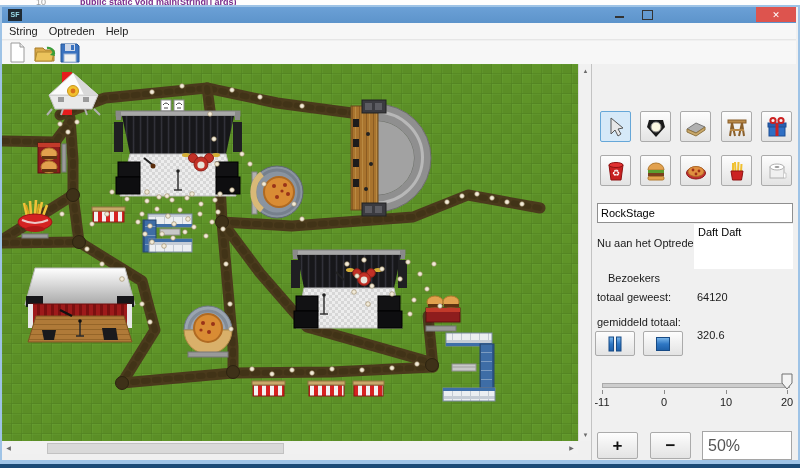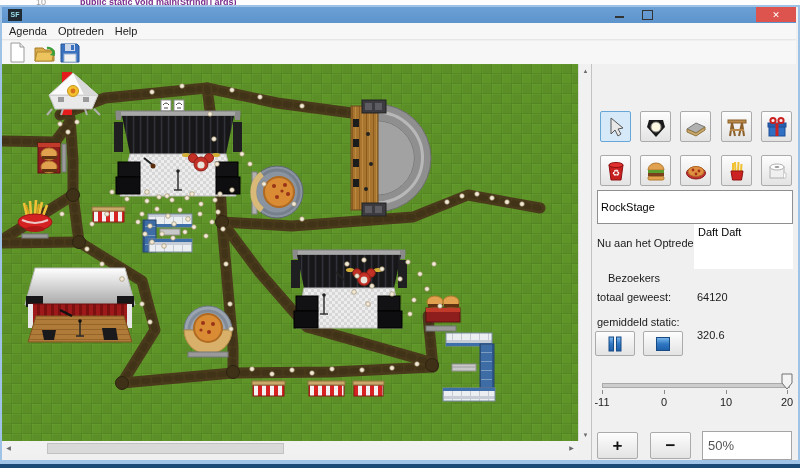--- a/index.html
+++ b/index.html
@@ -44,30 +44,30 @@
   #hthumb{left:45px;top:2px;width:235px;height:9px;background:#d9d9d9;border:1px solid #c2c2c2;position:absolute;}
 
   
   #panel{left:591px;top:64px;width:205px;height:396px;background:#f0f0f0;border-left:1px solid #c3c3c3;box-sizing:border-box;}
   .btn{background:linear-gradient(#fdfdfd,#e3e3e3);border:1px solid #ababab;border-radius:2px;
        display:flex;align-items:center;justify-content:center;box-sizing:border-box;}
   #agenda-btn{left:598px;top:70px;width:196px;height:28px;font-size:11px;color:#222;gap:9px;border-radius:3px;}
   .tool{width:31px;height:31px;}
   .tool.selected{background:#d6e9f8;border-color:#66a7d8;}
   .lbl{font-size:11px;color:#1a1a1a;}
-  #stage-input{left:597px;top:190px;width:196px;height:19px;border:1px solid #8f8f8f;font-size:11px;
-               padding:16px 3px;box-sizing:border-box;font-family:"Liberation Sans",sans-serif;background:#fff;}
+  #stage-input{left:597px;top:203px;width:196px;height:19px;border:1px solid #8f8f8f;font-size:11px;
+               padding:9px 3px;box-sizing:border-box;font-family:"Liberation Sans",sans-serif;background:#fff;}
   #nowplaying-box{left:694px;top:224px;width:99px;height:45px;background:#fff;font-size:11px;padding:2px 4px;box-sizing:border-box;}
   #bezoekers{left:608px;top:272px;width:205px;text-align:left;}
   #time-box{left:700px;top:330px;width:92px;height:29px;border:1px solid #9a9a9a;background:#f5f5f5;
             font-size:11px;padding:4px 5px;box-sizing:border-box;}
   #slider-track{left:602px;top:383px;width:186px;height:3px;background:#cdcdcd;border:1px solid #aaa;}
   .tick{position:absolute;top:390px;width:1px;height:4px;background:#8a8a8a;}
   .tick-lbl{position:absolute;top:396px;transform:translateX(-50%);font-size:11px;color:#222;}
-  #zoom-box{left:702px;top:431px;width:90px;height:29px;border:1px solid #a5a5a5;background:#fff;font-size:13px;
+  #zoom-box{left:702px;top:431px;width:90px;height:29px;border:1px solid #a5a5a5;background:#fff;font-size:16px;
             color:#555;padding:6px 5px;box-sizing:border-box;font-family:"Liberation Sans",sans-serif;}
   .bigglyph{font-size:17px;font-weight:bold;color:#111;}
 </style>
 </head>
 <body>
 
 <div id="screen">
 
   <div class="abs" id="bg-strip">
     <span class="lnum">10</span>
@@ -84,21 +84,21 @@
       <div class="bar"></div>
     </div>
   <div class="abs winbtn" id="btn-max">
       <div class="box"></div>
     </div>
   <div class="abs winbtn" id="btn-close">
       <span>✕</span>
     </div>
 
   <div class="abs" id="menubar">
-    <span class="menu-item">Agenda</span>
+    <span class="menu-item">String</span>
     <span class="menu-item">Optreden</span>
     <span class="menu-item">Help</span>
   </div>
 
   <div class="abs" id="toolbarbar">
     <span class="tb-icon" style="left:7px">
       <svg width="18" height="21">
           <path d="M2,1 h9 l4,4 v15 h-13 z" fill="#fff" stroke="#9a9a9a"></path>
           <path d="M11,1 v4 h4" fill="#e8e8e8" stroke="#9a9a9a"></path>
         </svg>
@@ -613,21 +613,21 @@
   <input class="abs" id="stage-input" value="RockStage" style="">
 
   <div class="abs lbl" style="left:597px;top:237px">Nu aan het Optreden:</div>
   <div class="abs" id="nowplaying-box">
     <span>Daft Daft</span>
   </div>
 
   <div class="abs lbl" id="bezoekers">Bezoekers</div>
   <div class="abs lbl" style="left:597px;top:291px">totaal geweest:</div>
   <div class="abs lbl" style="left:697px;top:291px">64120</div>
-  <div class="abs lbl" style="left:597px;top:316px">gemiddeld static:</div>
+  <div class="abs lbl" style="left:597px;top:316px">gemiddeld totaal:</div>
   <div class="abs lbl" style="left:697px;top:329px">320.6</div>
 
   <div class="abs btn" style="left:595px;top:331px;width:40px;height:25px">
     <svg width="16" height="16">
       <defs>
           <linearGradient id="bluebtn" x1="0" y1="0" x2="0" y2="1">
             <stop offset="0" stop-color="#7db9ec"></stop>
             <stop offset="0.5" stop-color="#2f77c4"></stop>
             <stop offset="1" stop-color="#1d5fa8"></stop>
           </linearGradient>

